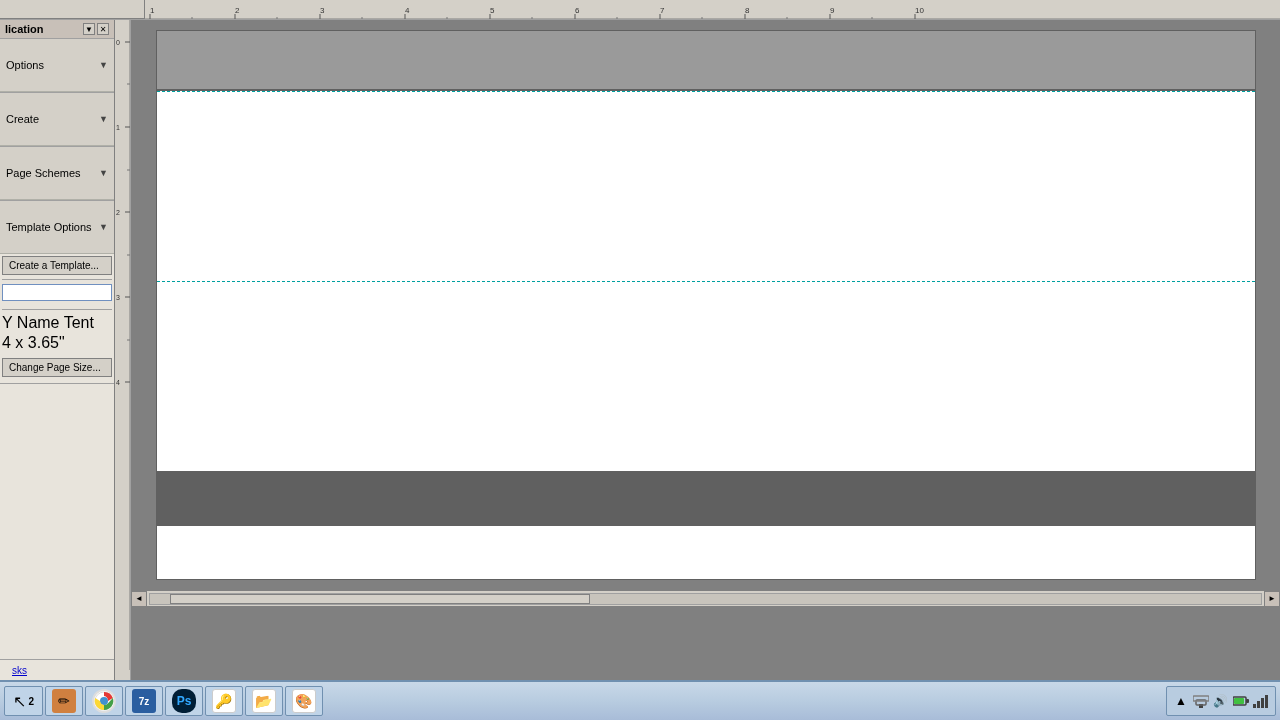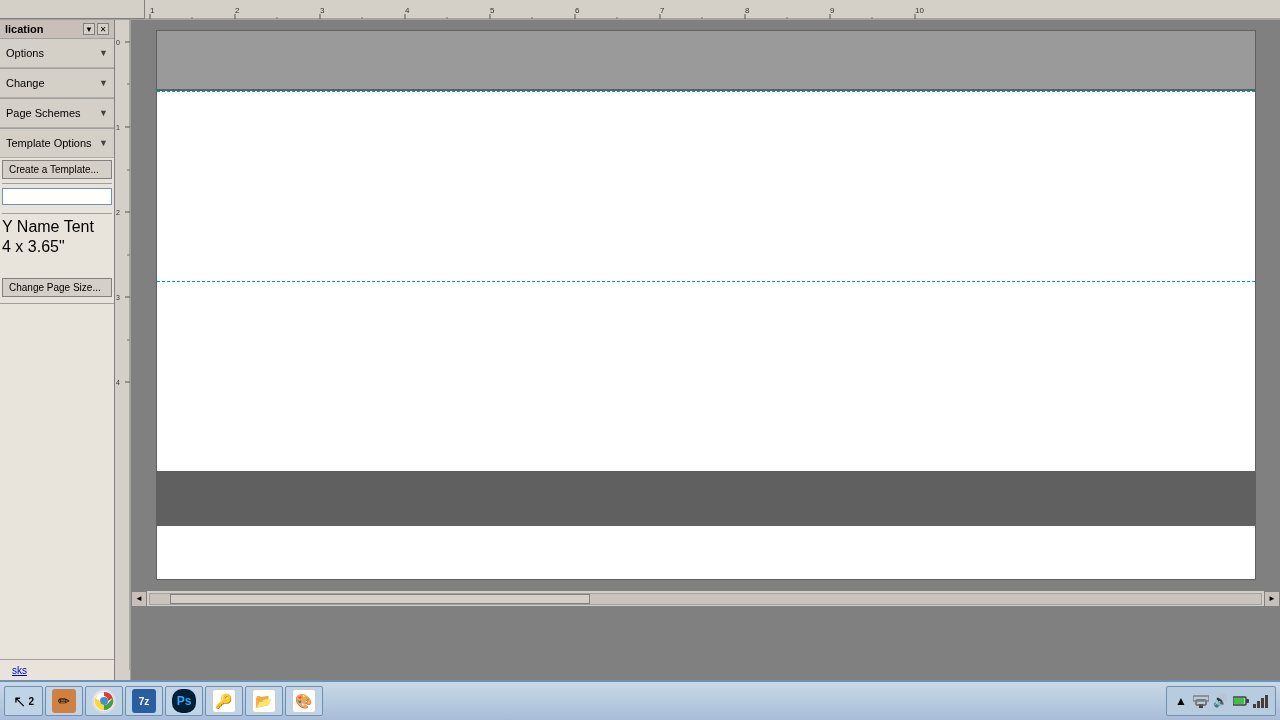--- a/index.html
+++ b/index.html
@@ -93,21 +93,21 @@
     }
 
     .panel-section {
       border-bottom: 1px solid #a0a0a0;
     }
 
     .panel-section-header {
       display: flex;
       align-items: center;
       justify-content: space-between;
-      padding: 8px 6px;
+      padding: 20px 6px;
       background: #d4d0c8;
       cursor: pointer;
       border-bottom: 1px solid #b0b0a8;
     }
 
     .section-header-text {
       font-size: 11px;
       color: #000;
     }
 
@@ -395,21 +395,21 @@
 
       <div class="panel-section">
         <div class="panel-section-header">
           <span class="section-header-text">Options</span>
           <span class="section-arrow">▼</span>
         </div>
       </div>
 
       <div class="panel-section">
         <div class="panel-section-header">
-          <span class="section-header-text">Change</span>
+          <span class="section-header-text">Create</span>
           <span class="section-arrow">▼</span>
         </div>
       </div>
 
       <div class="panel-section">
         <div class="panel-section-header">
           <span class="section-header-text">Page Schemes</span>
           <span class="section-arrow">▼</span>
         </div>
       </div>
@@ -424,21 +424,21 @@
 
           <div class="panel-divider"></div>
 
           <input class="panel-input" type="text" value="" style="">
 
           <div class="panel-divider"></div>
 
           <div class="panel-info-text">Y Name Tent</div>
           <div class="panel-info-text">4 x 3.65"</div>
 
-          <button class="panel-btn" style="margin-top:22px;">Change Page Size...</button>
+          <button class="panel-btn" style="margin-top:6px;">Change Page Size...</button>
         </div>
       </div>
 
       <div style="flex:1; padding: 4px 0;">
       </div>
       <div style="padding: 4px 6px; border-top: 1px solid #a0a0a0;">
         <span class="panel-link">sks</span>
       </div>
 
     </div>

